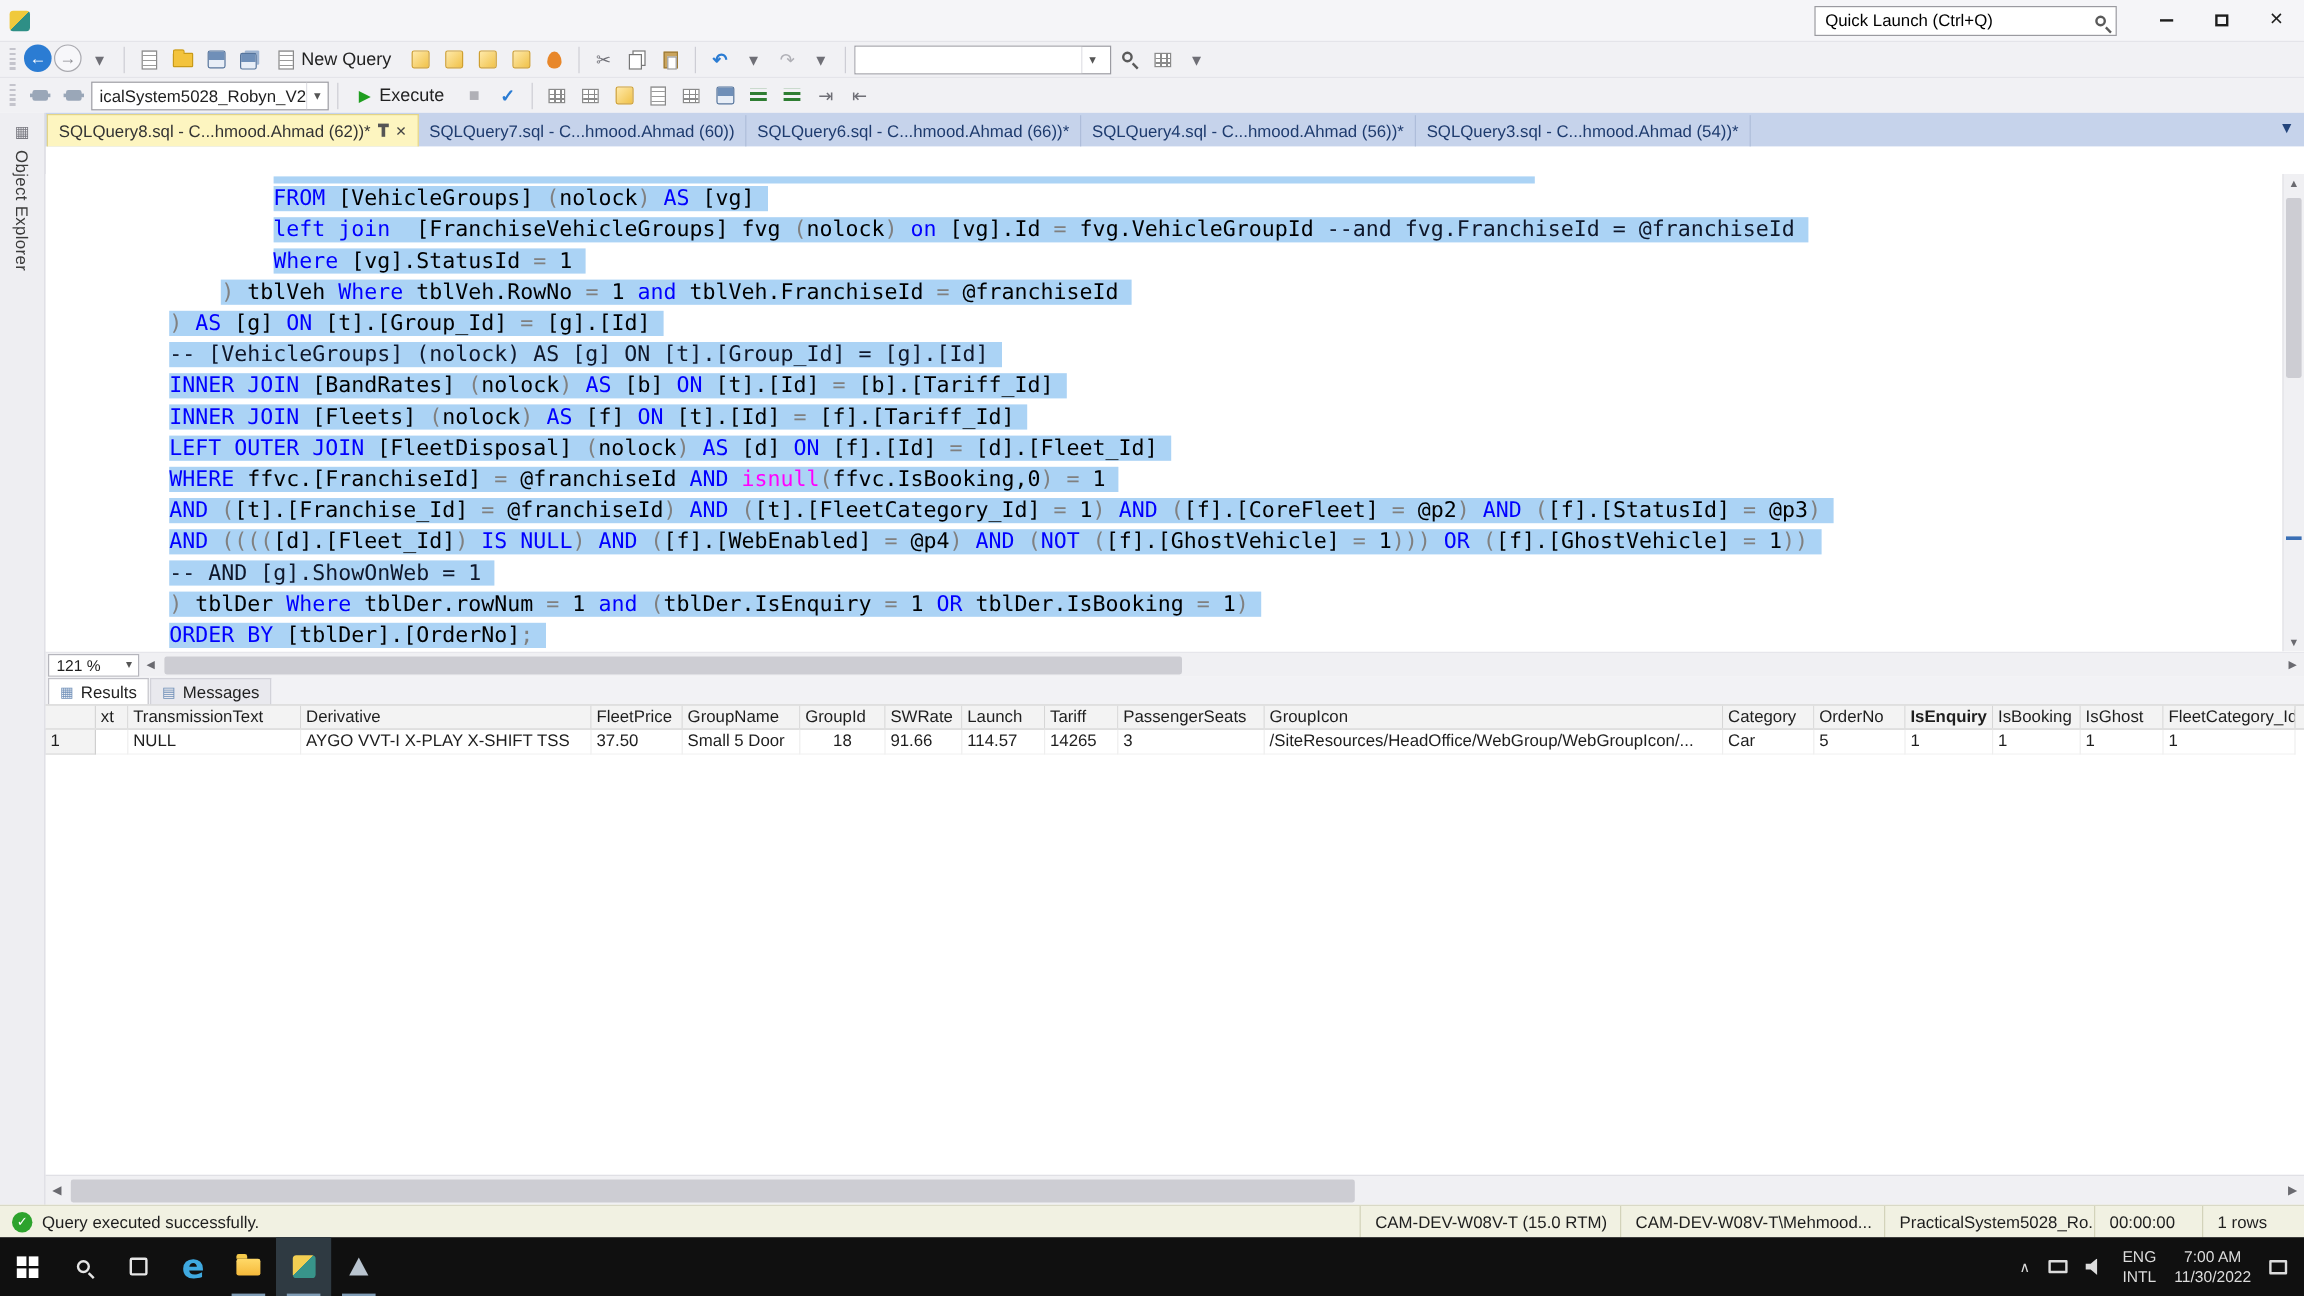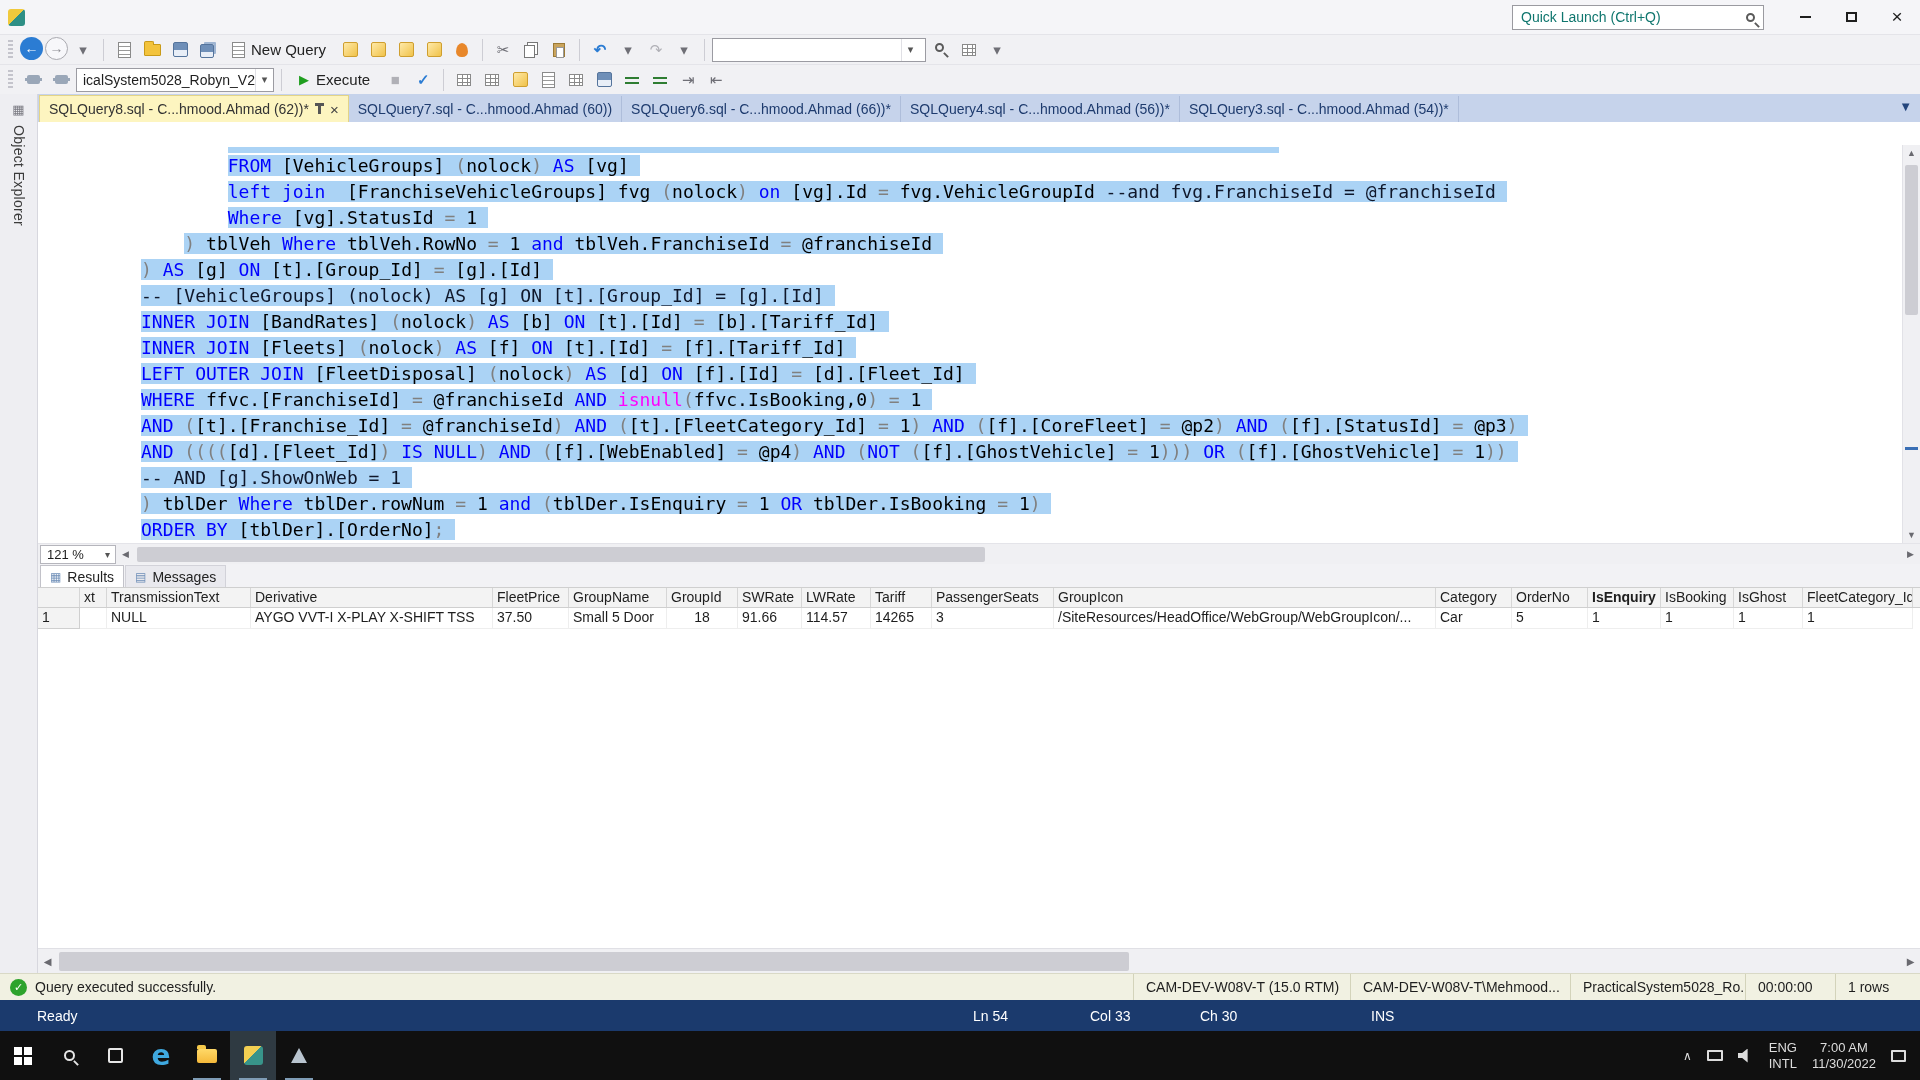--- a/index.html
+++ b/index.html
@@ -4,21 +4,21 @@
 <style>
   * { box-sizing: border-box; margin:0; padding:0; }
   html,body { width:1920px; height:1080px; overflow:hidden; }
   body { font-family:"Liberation Sans",sans-serif; background:#fff; color:#1e1e1e; }
   .app { display:flex; flex-direction:column; height:1080px; }
 
   
   .titlebar { height:34px; background:#f5f5f8; display:flex; align-items:center; padding-left:8px; }
   .appicon-sh { width:17px; height:17px; background:linear-gradient(135deg,#f0c93c 0 50%,#2e8f86 50% 100%); border-radius:3px; margin-right:9px; flex:none; }
   .title-text { font-size:15px; white-space:nowrap; }
-  .ql-box { margin-left:auto; width:252px; height:25px; border:1px solid #9a9aa0; background:#fff; display:flex; align-items:center; padding:0 8px; color:#0f766e; font-size:14px; }
+  .ql-box { margin-left:auto; width:252px; height:25px; border:1px solid #9a9aa0; background:#fff; display:flex; align-items:center; padding:0 8px; color:#000000; font-size:14px; }
   .ql-box .mag-dark { margin-left:auto; }
   .mag-dark { width:9px; height:9px; border:2px solid #5a5a5a; border-radius:50%; position:relative; flex:none; }
   .mag-dark::after { content:""; position:absolute; width:2px; height:6px; background:#5a5a5a; left:8px; top:7px; transform:rotate(-45deg); }
   .win-btns { display:flex; margin-left:18px; }
   .win-btn { width:46px; height:34px; display:flex; align-items:center; justify-content:center; font-size:19px; color:#1e1e1e; }
   .min-sh { width:11px; height:2px; background:#1e1e1e; }
   .max-sh { width:11px; height:10px; border:2px solid #1e1e1e; }
 
   
   .menubar { height:32px; background:#f1f1f4; display:flex; align-items:center; padding-left:6px; font-size:15px; }
@@ -375,21 +375,21 @@
 
       <div class="grid-header">
           <div class="gh-cell" style="width: 42px;"></div>
           <div class="gh-cell" style="width: 27px;">xt</div>
           <div class="gh-cell" style="width: 144px;">TransmissionText</div>
           <div class="gh-cell" style="width: 242px;">Derivative</div>
           <div class="gh-cell" style="width: 76px;">FleetPrice</div>
           <div class="gh-cell" style="width: 98px;">GroupName</div>
           <div class="gh-cell" style="width: 71px;">GroupId</div>
           <div class="gh-cell" style="width: 64px;">SWRate</div>
-          <div class="gh-cell" style="width: 69px;">LWRate</div>
+          <div class="gh-cell" style="width: 69px;">Launch</div>
           <div class="gh-cell" style="width: 61px;">Tariff</div>
           <div class="gh-cell" style="width: 122px;">PassengerSeats</div>
           <div class="gh-cell" style="width: 382px;">GroupIcon</div>
           <div class="gh-cell" style="width: 76px;">Category</div>
           <div class="gh-cell" style="width: 76px;">OrderNo</div>
           <div class="gh-cell" style="width: 73px; font-weight: bold;">IsEnquiry</div>
           <div class="gh-cell" style="width: 73px;">IsBooking</div>
           <div class="gh-cell" style="width: 69px;">IsGhost</div>
           <div class="gh-cell" style="width: 110px;">FleetCategory_Id</div>
         </div>
@@ -434,27 +434,20 @@
     </div>
     <div class="qs-right">
       <span class="qs-seg" style="width:217px;">CAM-DEV-W08V-T (15.0 RTM)</span>
       <span class="qs-seg" style="width:220px;">CAM-DEV-W08V-T\Mehmood...</span>
       <span class="qs-seg" style="width:175px;">PracticalSystem5028_Ro...</span>
       <span class="qs-seg" style="width:90px;">00:00:00</span>
       <span class="qs-seg" style="width:85px;">1 rows</span>
     </div>
   </div>
 
-  <div class="vsbar">
-    <span class="vs-ready">Ready</span>
-    <span class="vs-pos" style="left:973px;">Ln 54</span>
-    <span class="vs-pos" style="left:1090px;">Col 33</span>
-    <span class="vs-pos" style="left:1200px;">Ch 30</span>
-    <span class="vs-pos" style="left:1371px;">INS</span>
-  </div>
 
   <div class="taskbar">
     <div style="display:flex;">
         <div class="tb-slot">
           <span class="win-logo"></span>
         </div>
         <div class="tb-slot">
           <span class="search-tray-sh"></span>
         </div>
         <div class="tb-slot">

